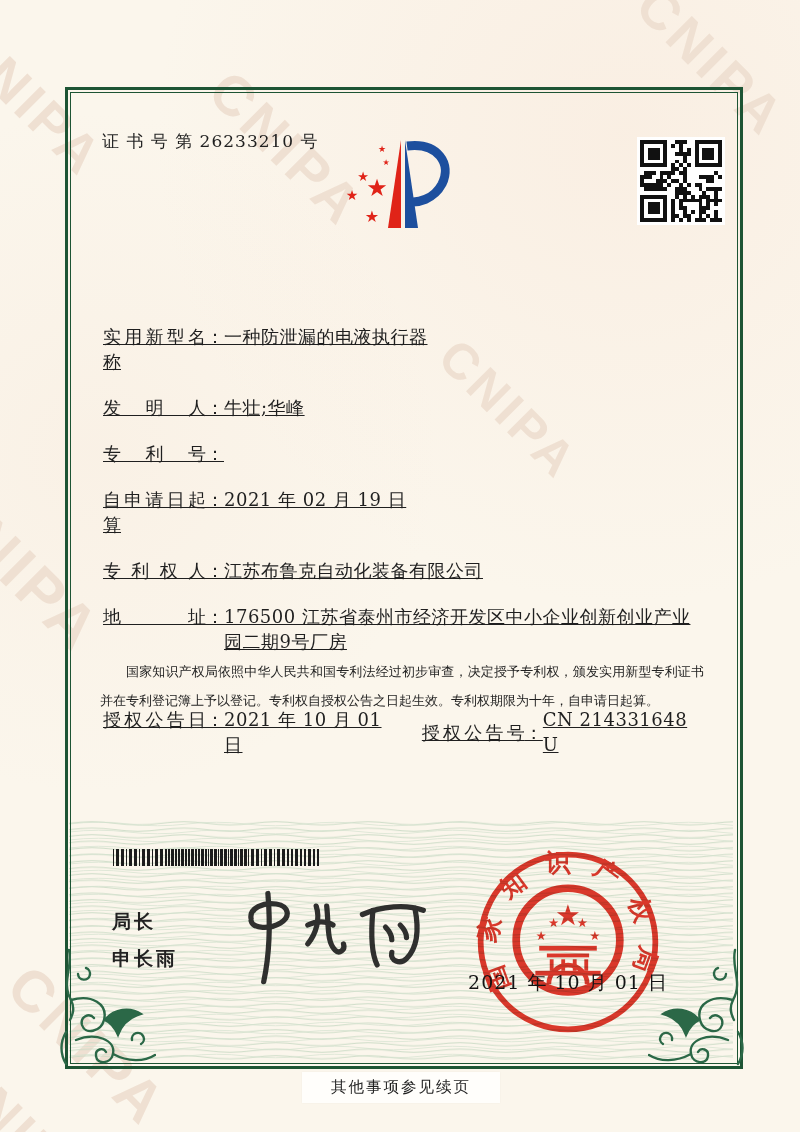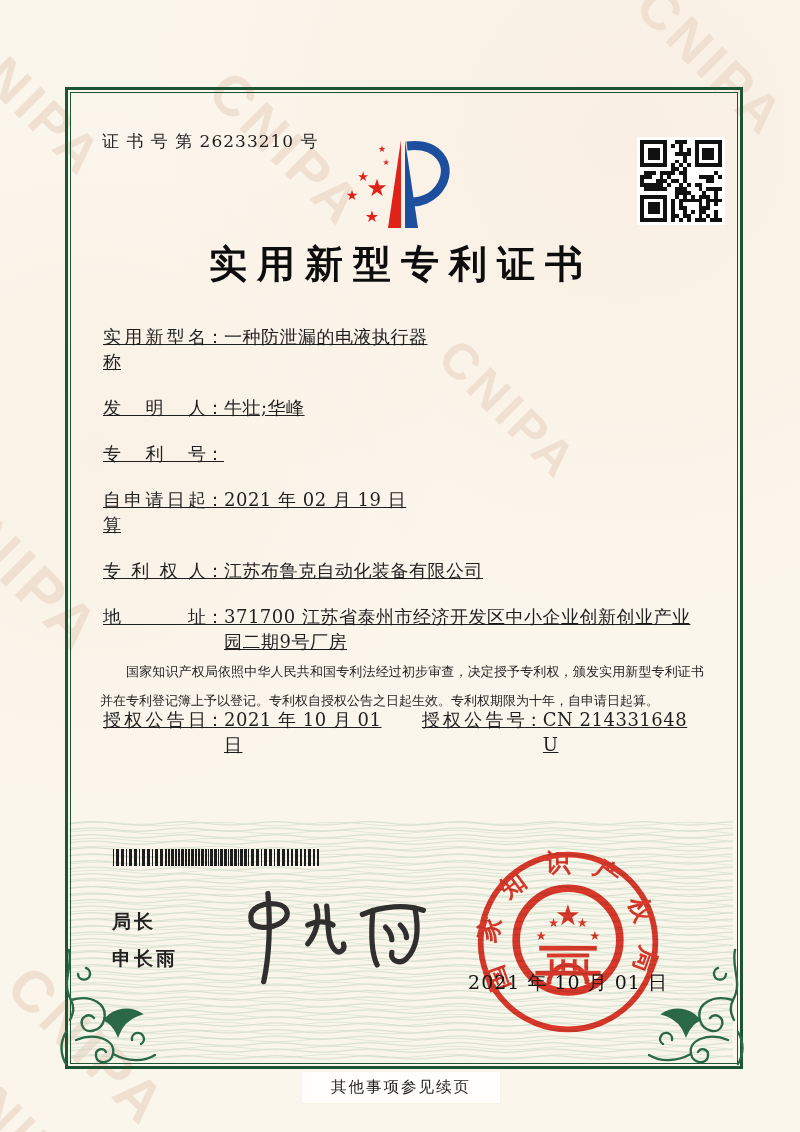--- a/index.html
+++ b/index.html
@@ -35,21 +35,21 @@
   }
   
   .fields{position:absolute;left:103px;top:324px;width:600px;z-index:4;font-size:18px;text-decoration:underline;}
   .frow{display:flex;line-height:25px;margin-bottom:21px;}
   .frow.addr{margin-bottom:14px;}
   .flabel{display:inline-block;width:103px;text-align:justify;text-align-last:justify;flex:0 0 103px;}
   .fcolon{flex:0 0 auto;}
   .fvalue{flex:1 1 auto;letter-spacing:.5px;}
   .grant-row{display:flex;line-height:25px;}
   .gpair{display:flex;margin-top:39px;}
-  .gpair.second{margin-left:22px;}
+  .gpair.second{margin-left:22px;align-items:center;}
   
   .bodytext{position:absolute;left:100px;top:657px;width:604px;z-index:4;font-size:13px;line-height:29px;text-align:justify;}
   .bodytext p{margin:0;text-indent:2em;}
   
   .barcode{position:absolute;left:113px;top:849px;height:17px;z-index:4;font-size:0;white-space:nowrap;}
   .barcode i{display:inline-block;height:17px;background:#1c1c1c;}
   .barcode i.g{background:transparent;}
   
   .signer{position:absolute;left:112px;top:903px;z-index:4;font-family:"Liberation Sans",sans-serif;
     font-weight:700;font-size:19px;letter-spacing:3px;line-height:37px;color:#222;}
@@ -277,21 +277,20 @@
         <rect x="2" y="2" width="3" height="3" fill="#111"></rect>
         <rect x="14" y="0" width="7" height="7" fill="#111"></rect>
         <rect x="15" y="1" width="5" height="5" fill="#fff"></rect>
         <rect x="16" y="2" width="3" height="3" fill="#111"></rect>
         <rect x="0" y="14" width="7" height="7" fill="#111"></rect>
         <rect x="1" y="15" width="5" height="5" fill="#fff"></rect>
         <rect x="2" y="16" width="3" height="3" fill="#111"></rect>
       </svg>
   </div>
 
-  <div class="title">实用新型专利证书</div>
 
   <div class="fields">
     <div class="frow">
       <span class="flabel">实用新型名称</span>
         <span class="fcolon">：</span>
       <span class="fvalue">一种防泄漏的电液执行器</span>
     </div>
     <div class="frow">
       <span class="flabel">发明人</span>
         <span class="fcolon">：</span>
@@ -307,21 +306,21 @@
       <span class="fvalue">2021 年 02 月 19 日</span>
     </div>
     <div class="frow">
       <span class="flabel">专利权人</span>
         <span class="fcolon">：</span>
       <span class="fvalue">江苏布鲁克自动化装备有限公司</span>
     </div>
     <div class="frow addr">
       <span class="flabel">地址</span>
         <span class="fcolon">：</span>
-      <span class="fvalue">371700 江苏省泰州市经济开发区中小企业创新创业产业园二期9号厂房</span>
+      <span class="fvalue">176500 江苏省泰州市经济开发区中小企业创新创业产业园二期9号厂房</span>
     </div>
     <div class="grant-row">
       <span class="gpair">
         <span class="flabel">授权公告日</span>
           <span class="fcolon">：</span>
         <span class="fvalue">2021 年 10 月 01 日</span>
       </span>
       <span class="gpair second">
         <span class="flabel">授权公告号</span>
           <span class="fcolon">：</span>

